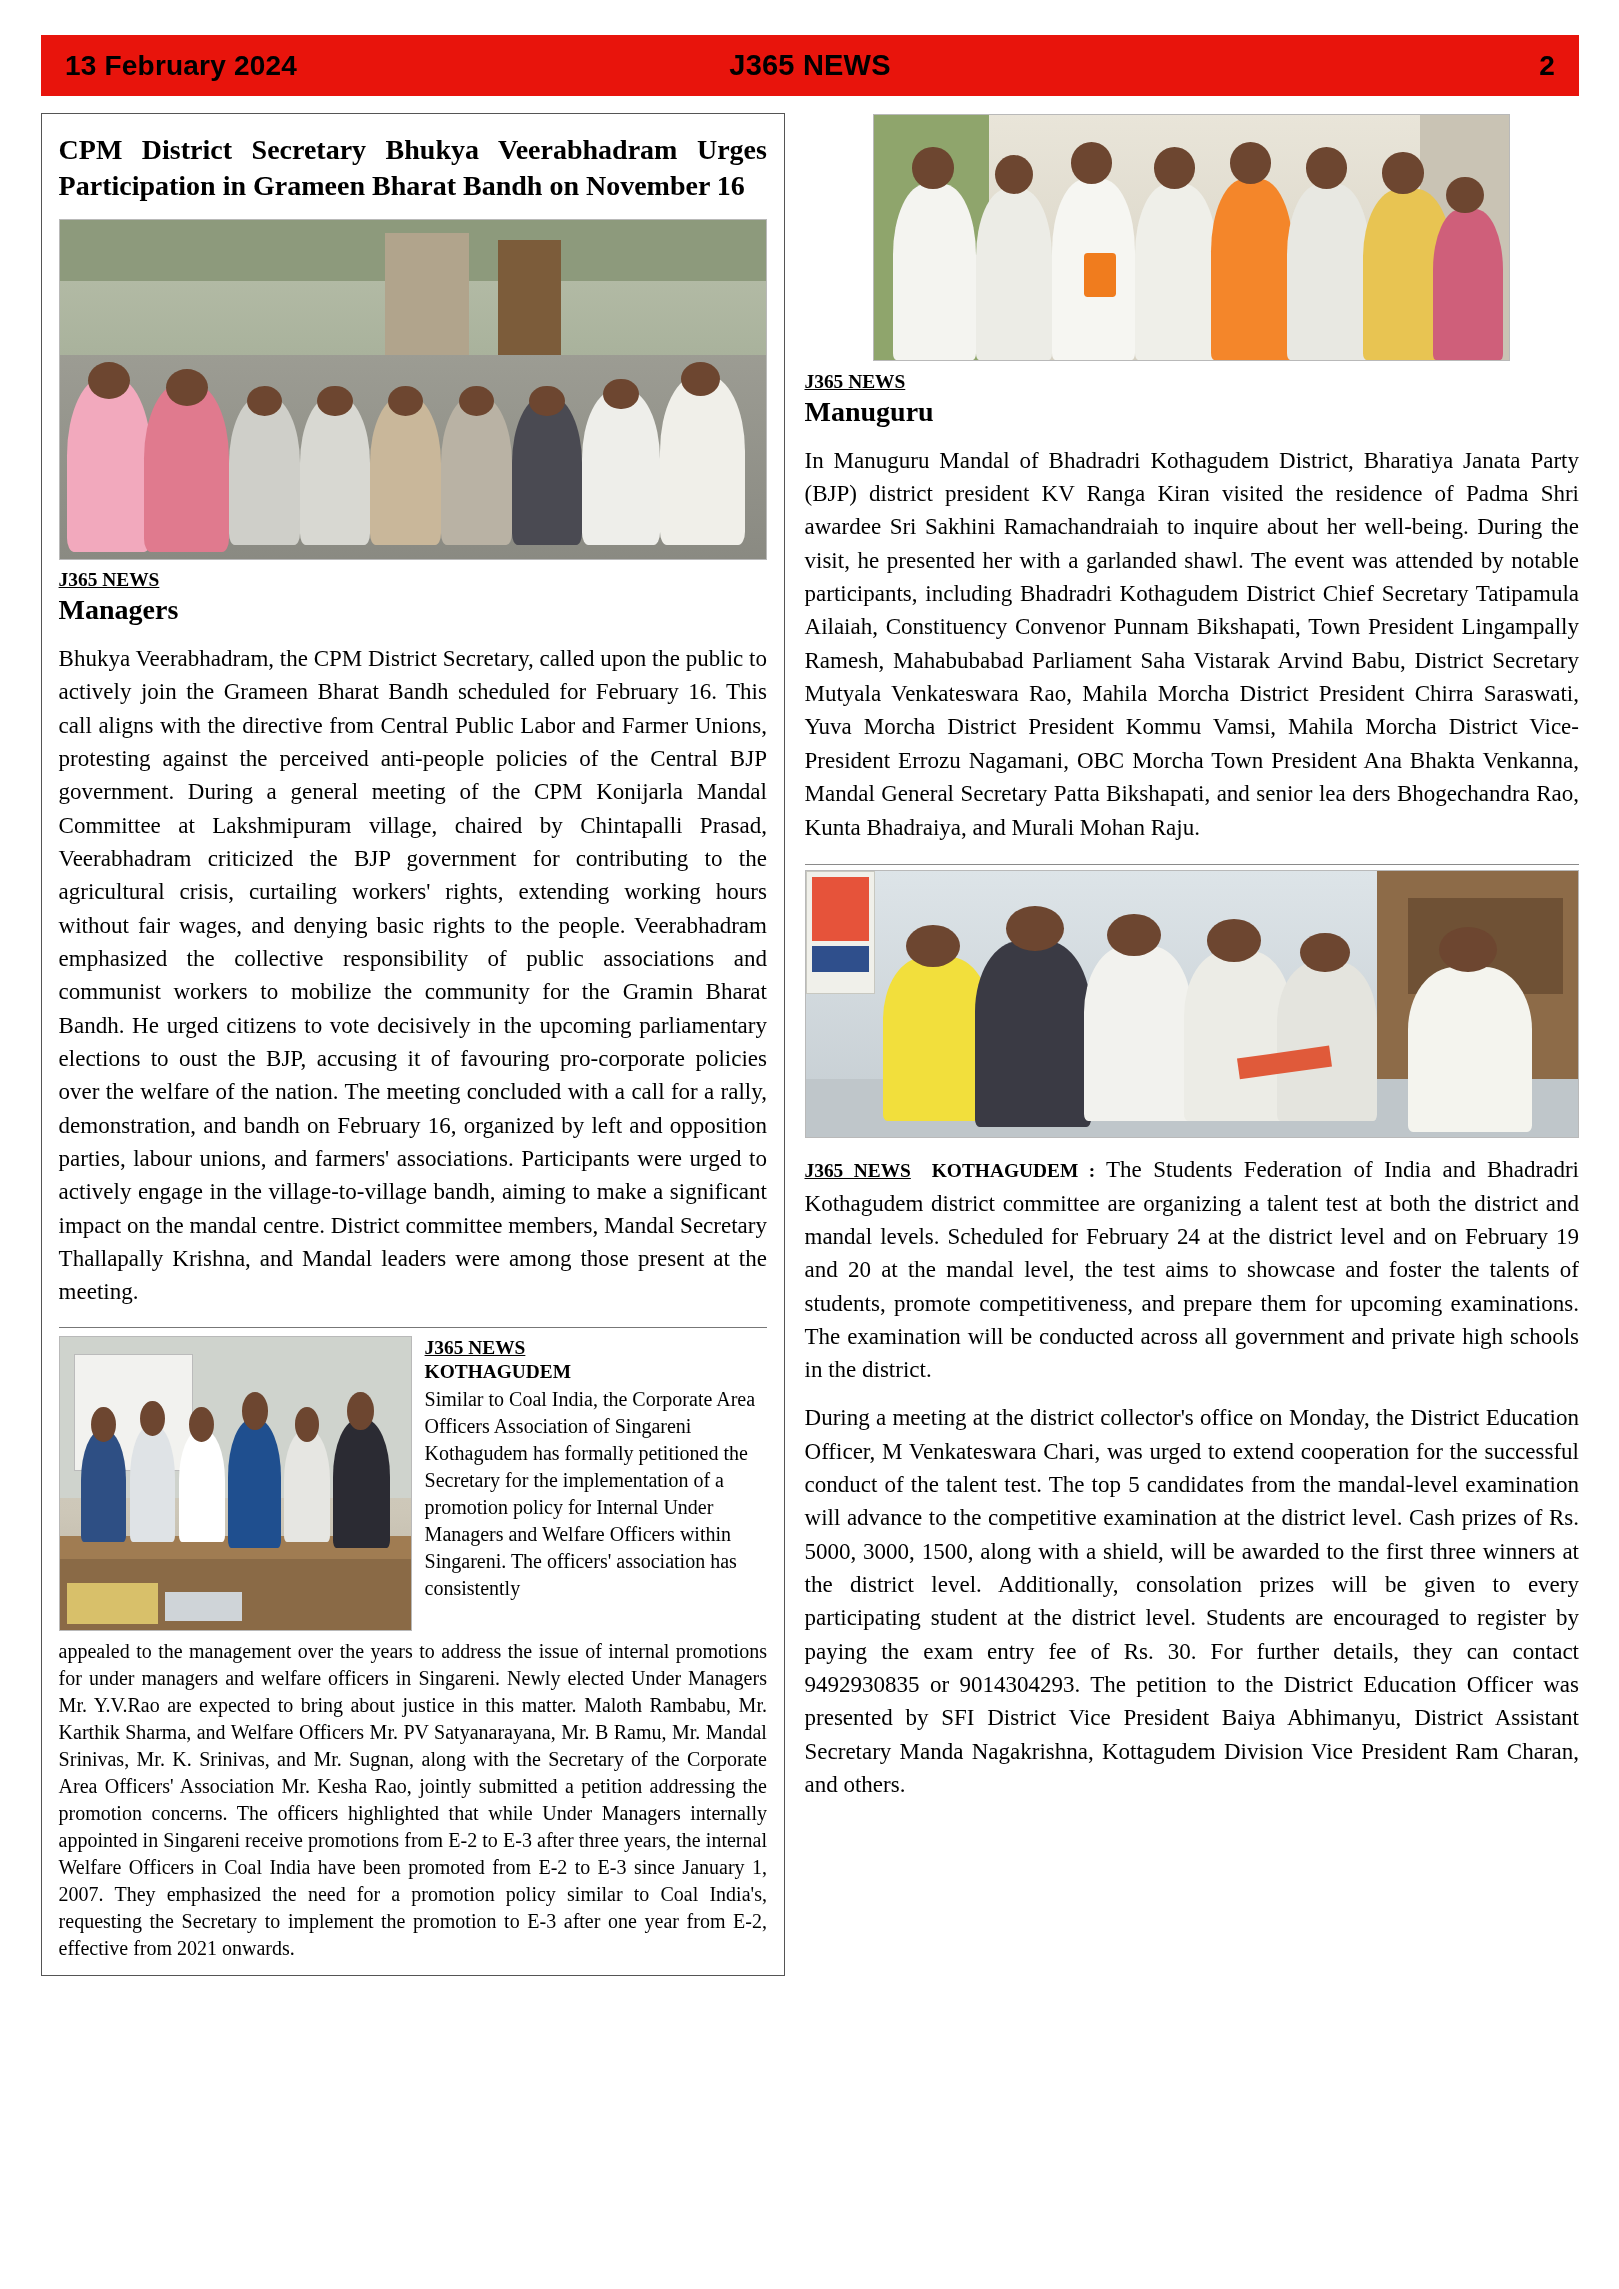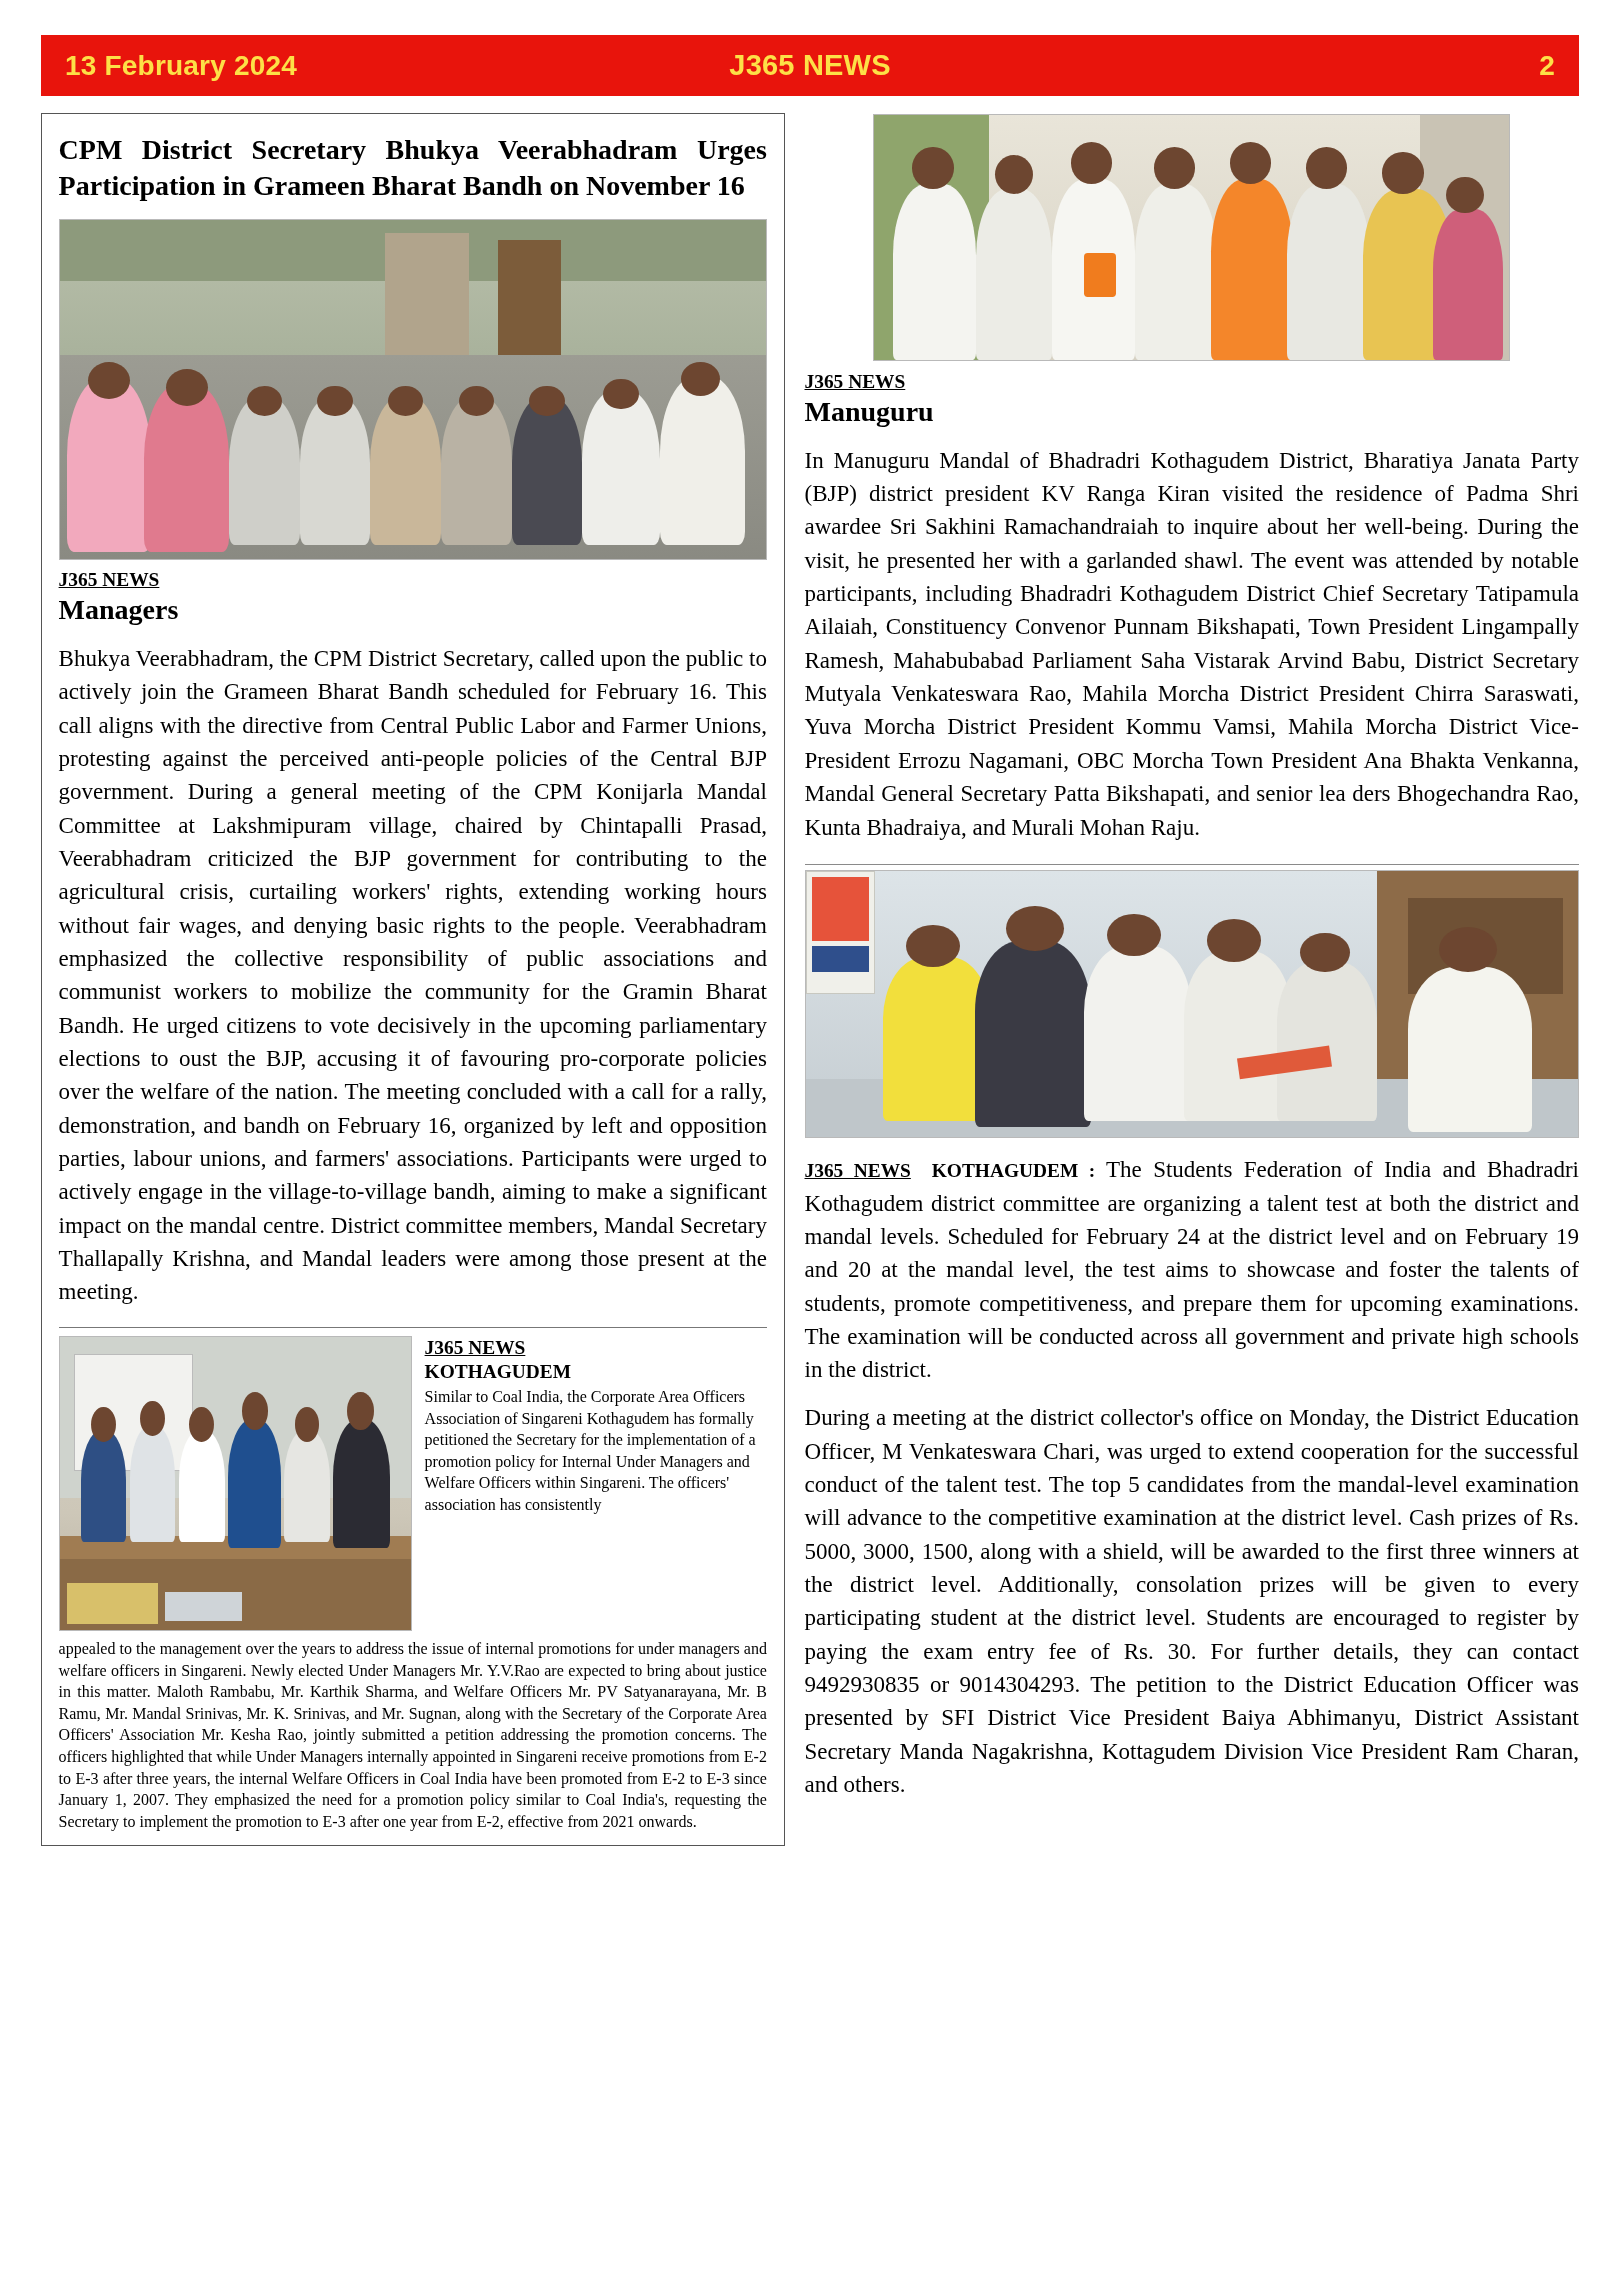--- a/index.html
+++ b/index.html
@@ -17,21 +17,21 @@
   .page {
     width: 1620px;
     min-height: 2290px;
     padding: 35px 41px 28px 41px;
     position: relative;
   }
 
   
   .masthead {
     background: #e8140c;
-    color: #fde047;
+    color: #000000;
     height: 61px;
     display: flex;
     align-items: center;
     justify-content: space-between;
     padding: 0 24px;
     font-family: "Liberation Sans", sans-serif;
     font-weight: bold;
     font-size: 28px;
     letter-spacing: 0.2px;
   }
@@ -117,21 +117,21 @@
 
   
   p.body {
     font-size: 23px;
     line-height: 1.45;
     text-align: justify;
     text-justify: inter-word;
     margin: 14.8px 0 0 0;
   }
   p.body.tiny {
-    font-size: 16px;
+    font-size: 20px;
     line-height: 1.35;
     margin-top: 7.4px;
   }
   .inline-src {
     font-weight: bold;
     font-size: 19.4px;
   }
   .inline-src u { text-decoration: underline; }
 
   hr.rule {

